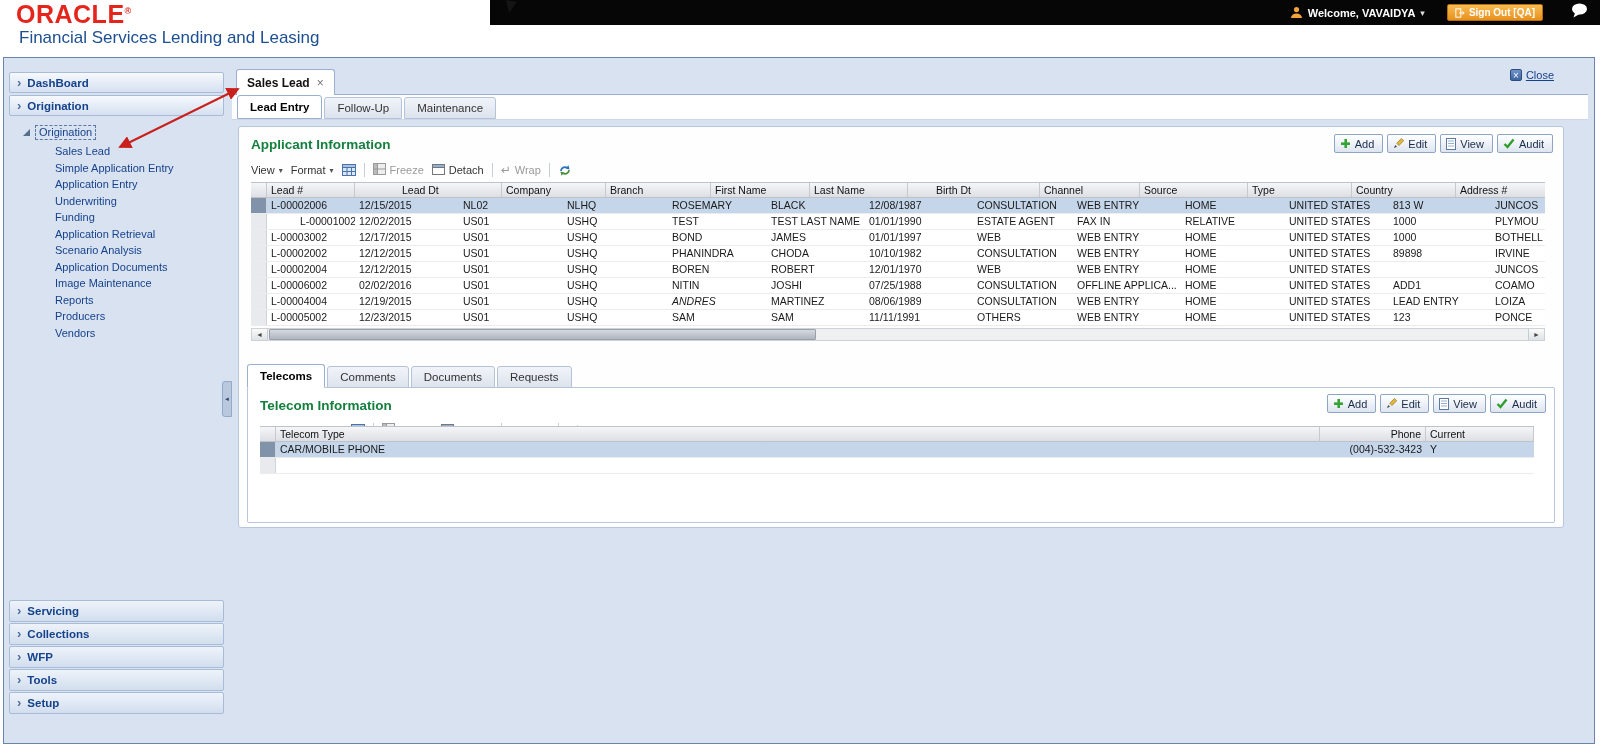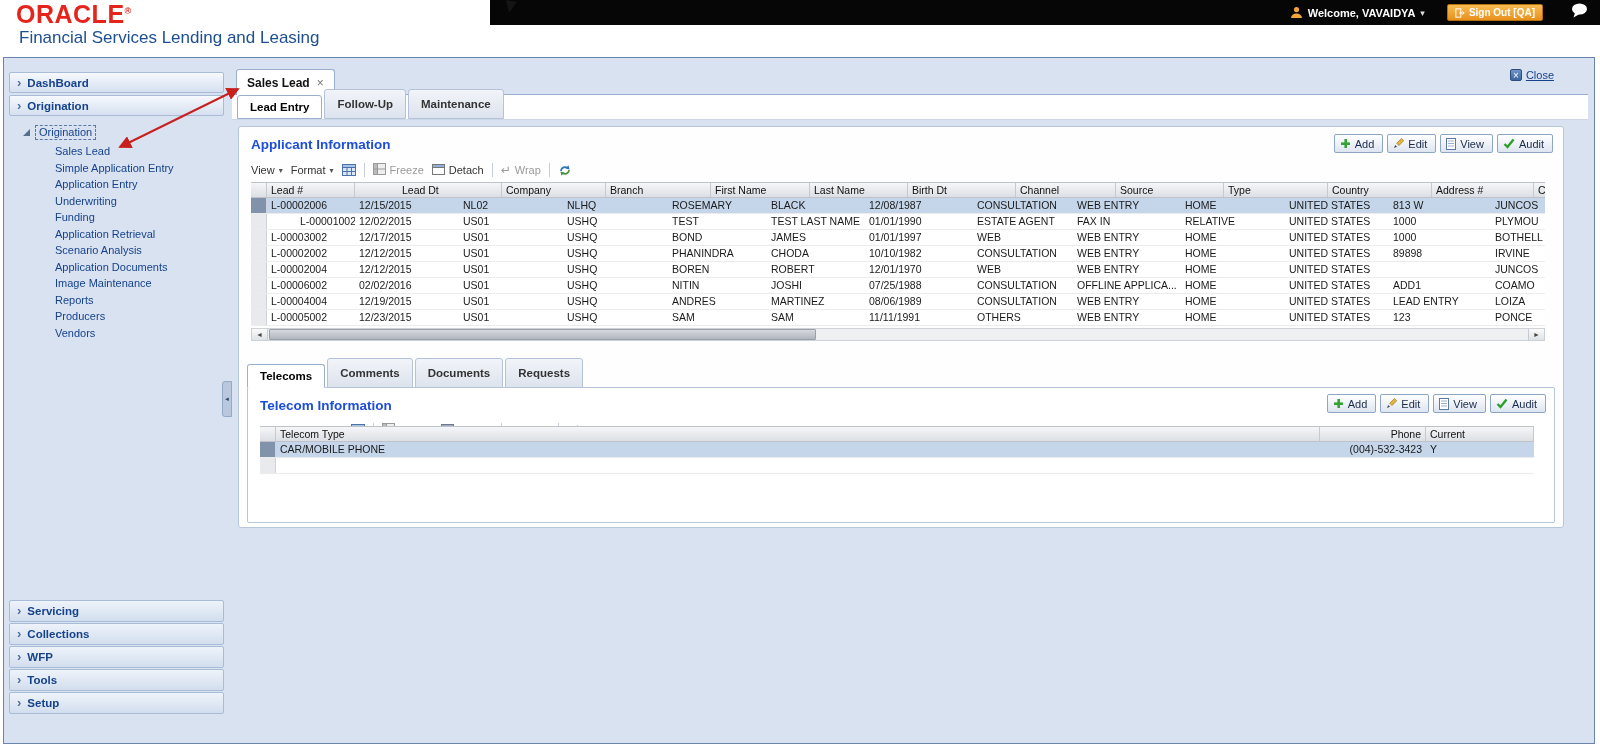--- a/index.html
+++ b/index.html
@@ -50,28 +50,28 @@
     border-radius:3px 3px 0 0;display:flex;align-items:center;gap:7px;padding:0 10px;
     font-size:12px;font-weight:bold;color:#111;box-sizing:border-box;cursor:pointer;}
   .wintab-close{color:#777;font-weight:normal;font-size:12px;cursor:pointer;}
   .close-ctl{position:absolute;right:34px;top:5px;display:flex;align-items:center;gap:4px;
     font-size:11px;color:#15428b;cursor:pointer;}
   .close-ctl .lbl{text-decoration:underline;}
   .close-icon-box{width:12px;height:12px;background:linear-gradient(#6f94c9,#3c659f);border:1px solid #2c4d7e;
     color:#fff;font-size:10px;line-height:11px;text-align:center;border-radius:2px;box-sizing:border-box;}
   .subtab-strip{position:absolute;top:31px;left:0;right:0;height:25px;background:#fff;
     border-bottom:1px solid #cdd7e6;display:flex;align-items:flex-end;gap:2px;padding-left:5px;box-sizing:border-box;}
-  .tab{height:30px;display:flex;align-items:center;padding:0 12px;font-size:11.5px;color:#333;
+  .tab{height:22px;display:flex;align-items:center;padding:0 12px;font-size:11.5px;color:#333;
     background:linear-gradient(#f1f4f9,#dde3ed);border:1px solid #b4c3d9;border-radius:3px 3px 0 0;
-    cursor:pointer;box-sizing:border-box;font-weight:bold;}
+    cursor:pointer;box-sizing:border-box;}
   .tab.active{height:24px;background:#fff;border-color:#9ab0cf;font-weight:bold;color:#000;}
   
   .content-panel{position:absolute;left:6px;top:62px;width:1326px;height:402px;background:#fefefe;
     border:1px solid #b7c6dd;border-radius:3px;box-sizing:border-box;}
-  .section-title{position:absolute;font-size:13.5px;font-weight:bold;color:#1d4ed8;}
+  .section-title{position:absolute;font-size:13.5px;font-weight:bold;color:#15803d;}
   .actions{position:absolute;display:flex;gap:4px;padding-left:17px;}
   .act-btn{display:flex;align-items:center;gap:4px;height:19px;padding:0 8px 0 5px;
     background:linear-gradient(#ffffff,#dee5f0);border:1px solid #8ea6c6;border-radius:2px;
     font-size:11px;color:#1b2c4a;cursor:pointer;font-family:inherit;}
   .act-ic{display:flex;align-items:center;}
   .toolbar{position:absolute;display:flex;align-items:center;gap:8px;font-size:11px;color:#333;height:20px;}
   .tb-dd{display:flex;align-items:center;gap:4px;cursor:pointer;}
   .dd-caret{font-size:8px;color:#555;}
   .tb-sep{width:1px;height:14px;background:#c6cede;}
   .tb-item{display:flex;align-items:center;gap:4px;cursor:pointer;}
@@ -309,21 +309,21 @@
 
       <div class="grid" style="left:12px;top:55px;width:1294px;height:144px;" id="applicant-grid">
           <div class="grid-head">
             <div class="gcell gutter-head" style="width: 16px;"></div>
             <div class="gcell hcell" style="width: 88px;">Lead #</div>
             <div class="gcell hcell" style="width: 104px; margin-left: 43px;">Lead Dt</div>
             <div class="gcell hcell" style="width: 104px;">Company</div>
             <div class="gcell hcell" style="width: 105px;">Branch</div>
             <div class="gcell hcell" style="width: 99px;">First Name</div>
             <div class="gcell hcell" style="width: 98px;">Last Name</div>
-            <div class="gcell hcell" style="width: 108px;">Birth Dt</div>
+            <div class="gcell hcell" style="width: 108px; margin-left: 24px;">Birth Dt</div>
             <div class="gcell hcell" style="width: 100px;">Channel</div>
             <div class="gcell hcell" style="width: 108px;">Source</div>
             <div class="gcell hcell" style="width: 104px;">Type</div>
             <div class="gcell hcell" style="width: 104px;">Country</div>
             <div class="gcell hcell" style="width: 102px;">Address #</div>
             <div class="gcell hcell" style="width: 170px;">City</div>
           </div>
           <div class="grid-row sel">
             <div class="gcell gutter" style="width: 16px;"></div>
             <div class="gcell dcell" style="width: 88px;">L-00002006</div>
@@ -419,21 +419,21 @@
             <div class="gcell dcell" style="width: 104px;">UNITED STATES</div>
             <div class="gcell dcell" style="width: 102px;">ADD1</div>
             <div class="gcell dcell" style="width: 170px;">COAMO</div>
           </div>
           <div class="grid-row">
             <div class="gcell gutter" style="width: 16px;"></div>
             <div class="gcell dcell" style="width: 88px;">L-00004004</div>
             <div class="gcell dcell" style="width: 104px;">12/19/2015</div>
             <div class="gcell dcell" style="width: 104px;">US01</div>
             <div class="gcell dcell" style="width: 105px;">USHQ</div>
-            <div class="gcell dcell" style="width: 99px;">ANDRES</div>
+            <div class="gcell dcell" style="width: 99px; font-style: italic;">ANDRES</div>
             <div class="gcell dcell" style="width: 98px;">MARTINEZ</div>
             <div class="gcell dcell" style="width: 108px;">08/06/1989</div>
             <div class="gcell dcell" style="width: 100px;">CONSULTATION</div>
             <div class="gcell dcell" style="width: 108px;">WEB ENTRY</div>
             <div class="gcell dcell" style="width: 104px;">HOME</div>
             <div class="gcell dcell" style="width: 104px;">UNITED STATES</div>
             <div class="gcell dcell" style="width: 102px;">LEAD ENTRY</div>
             <div class="gcell dcell" style="width: 170px;">LOIZA</div>
           </div>
           <div class="grid-row">

